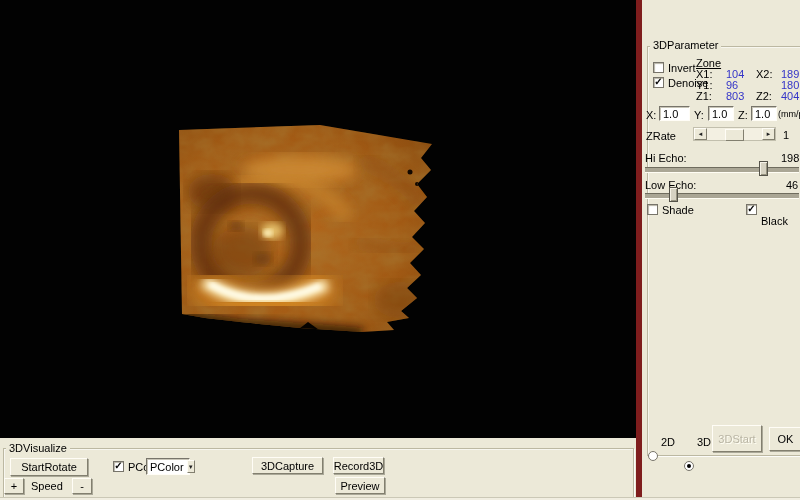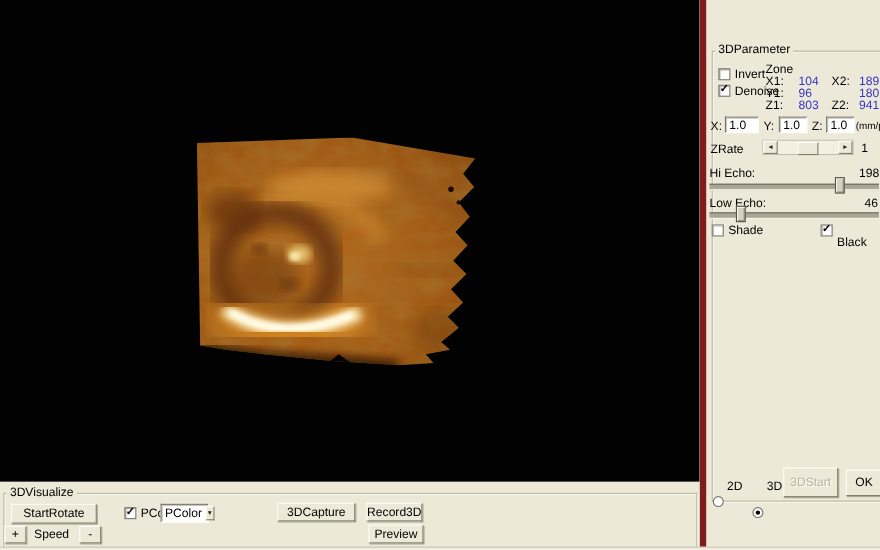--- a/index.html
+++ b/index.html
@@ -141,33 +141,33 @@
     <div class="abs groupbox" style="left:5px;top:46px;width:153px;height:408px;"></div>
     <div class="abs grouplabel lbl" style="left:8px;top:40px;">3DParameter</div>
 
     <div class="abs checkbox" style="left:11px;top:62px;"></div>
     <div class="abs lbl" style="left:26px;top:62px;">Invert</div>
     <div class="abs checkbox" style="left:11px;top:77px;">
         <span class="tick">✓</span>
       </div>
     <div class="abs lbl" style="left:26px;top:77px;">Denoise</div>
 
-    <div class="abs lbl" style="left:54px;top:57px;">Zone</div>
+    <div class="abs lbl" style="left:54px;top:57px;text-decoration:underline;">Zone</div>
     <div class="abs lbl" style="left:54px;top:68px;">X1:</div>
     <div class="abs lbl blue" style="left:84px;top:68px;">104</div>
     <div class="abs lbl" style="left:114px;top:68px;">X2:</div>
     <div class="abs lbl blue" style="left:139px;top:68px;">189</div>
     <div class="abs lbl" style="left:54px;top:79px;">Y1:</div>
     <div class="abs lbl blue" style="left:84px;top:79px;">96</div>
     <div class="abs lbl" style="left:114px;top:79px;margin-left:48px;">Y2:</div>
     <div class="abs lbl blue" style="left:139px;top:79px;">180</div>
     <div class="abs lbl" style="left:54px;top:90px;">Z1:</div>
     <div class="abs lbl blue" style="left:84px;top:90px;">803</div>
     <div class="abs lbl" style="left:114px;top:90px;">Z2:</div>
-    <div class="abs lbl blue" style="left:139px;top:90px;">941</div>
+    <div class="abs lbl blue" style="left:139px;top:90px;">404</div>
 
     <div class="abs lbl" style="left:4px;top:109px;">X:</div>
     <input class="abs xpinput" style="left: 17px; top: 106px; width: 31px; height: 15px;" value="1.0">
     <div class="abs lbl" style="left:52px;top:109px;">Y:</div>
     <input class="abs xpinput" style="left: 66px; top: 106px; width: 26px; height: 15px;" value="1.0">
     <div class="abs lbl" style="left:96px;top:109px;">Z:</div>
     <input class="abs xpinput" style="left: 109px; top: 106px; width: 26px; height: 15px;" value="1.0">
     <div class="abs lbl" style="left:136px;top:109px;font-size:9px;">(mm/p)</div>
 
     <div class="abs lbl" style="left:4px;top:130px;">ZRate</div>

